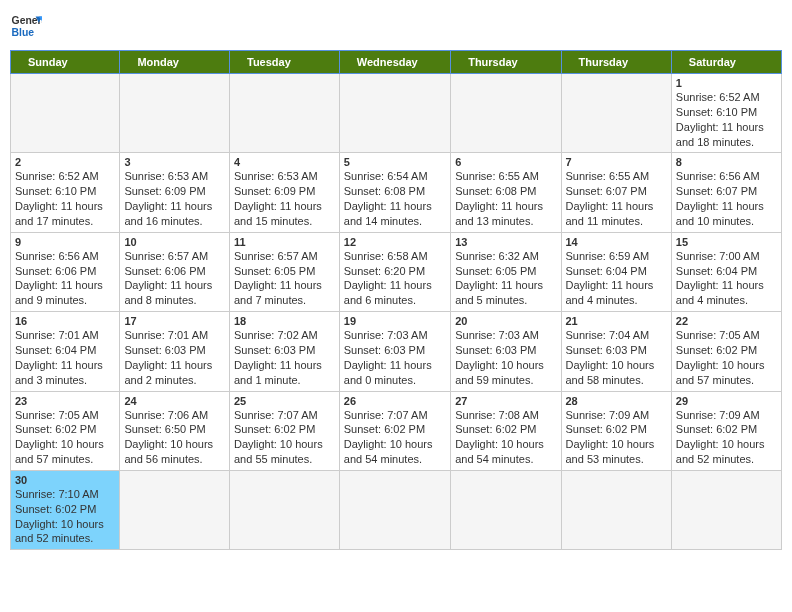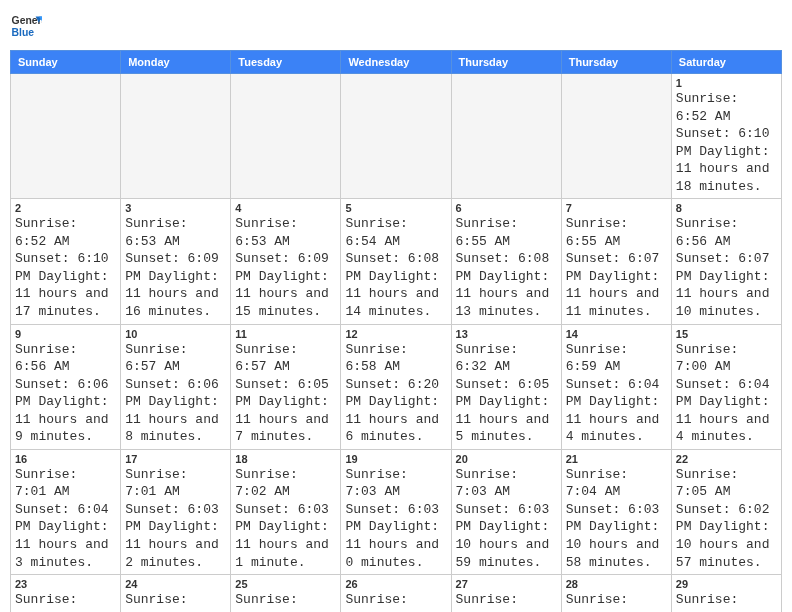--- a/index.html
+++ b/index.html
@@ -43,25 +43,25 @@
     .subtitle {
       font-size: 14px;
       color: #555;
     }
     .calendar {
       width: 100%;
       border-collapse: collapse;
       border: 1px solid #ccc;
     }
     .calendar th {
-      background: #3b82f6;
+      background: #4d7c0f;
       color: #fff;
       font-size: 11px;
       font-weight: bold;
-      padding: 5px 7px;
+      padding: 5px 17px;
       text-align: left;
       border: 1px solid #5590e0;
     }
     .calendar td {
       border: 1px solid #ccc;
       vertical-align: top;
       padding: 3px 4px;
       width: 113px;
       min-height: 70px;
       font-size: 9px;
@@ -72,24 +72,23 @@
       background: #f5f5f5;
     }
     .day-number {
       font-size: 11px;
       font-weight: bold;
       color: #333;
       display: block;
       margin-bottom: 1px;
     }
     .day-info {
-      font-size: 13px;
+      font-size: 11px;
       color: #333;
       line-height: 1.35;
-      font-family: Liberation Mono, monospace;
     }
     .last-row td {
       background: #7dd3fc;
     }
   </style>
 </head>
 <body>
 
 <div class="page">
   <div class="header">

